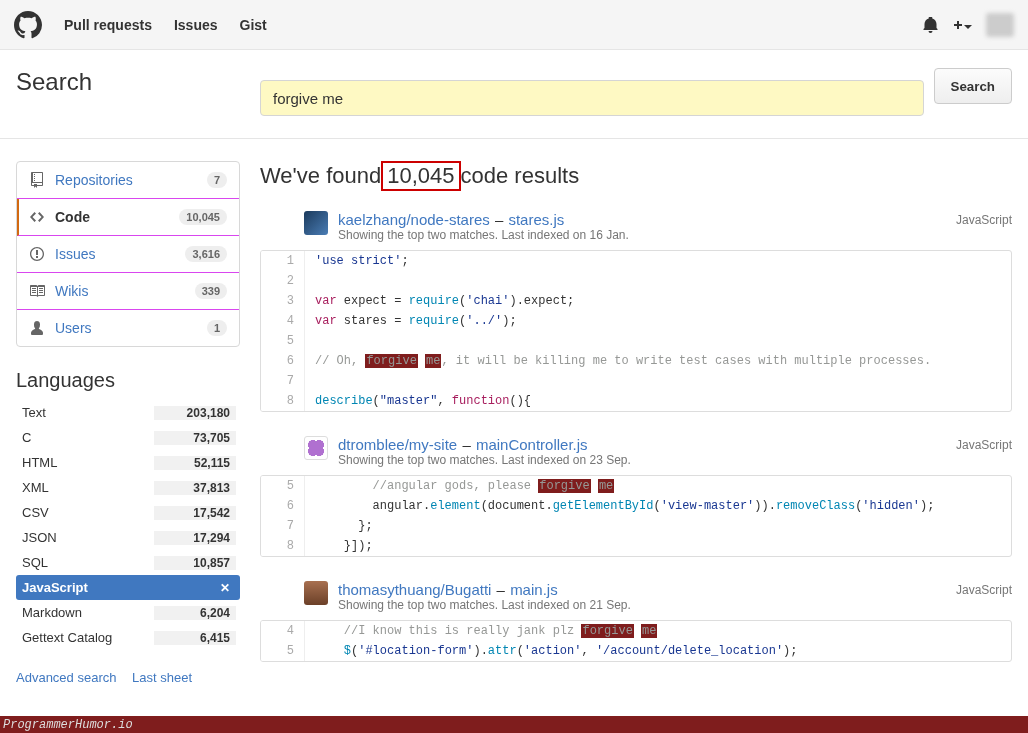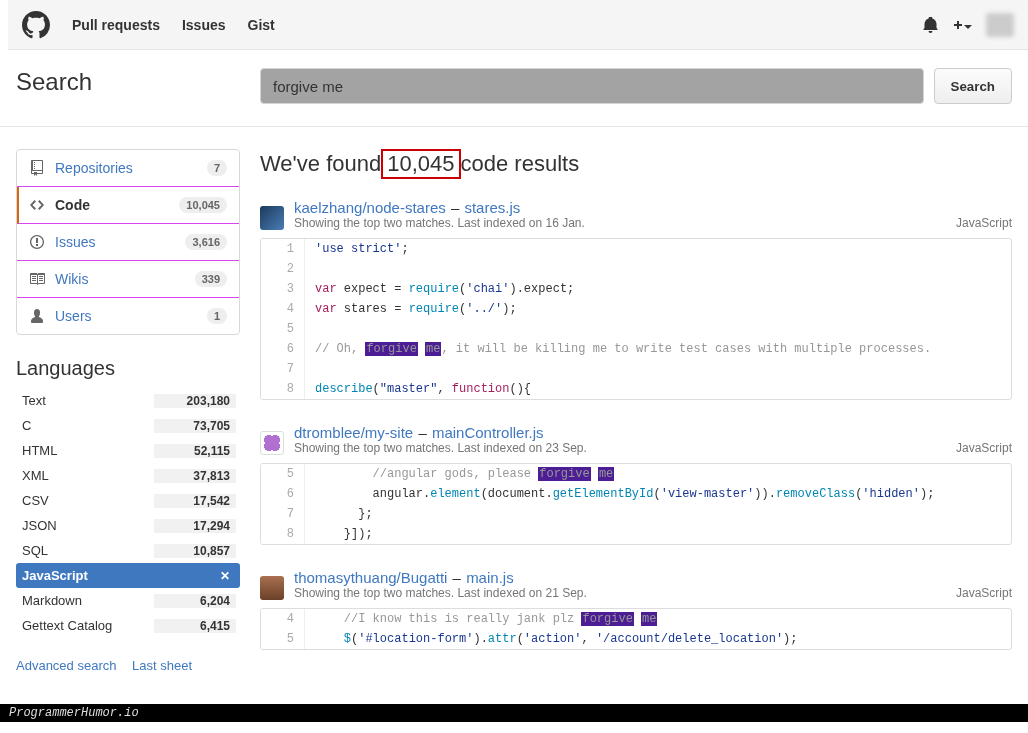--- a/index.html
+++ b/index.html
@@ -1,30 +1,30 @@
 <!DOCTYPE html>
 <html><head>
 <meta charset="utf-8">
 <style>
   * { box-sizing: border-box; }
   html, body { margin:0; padding:0; font-family: -apple-system, "Segoe UI", Helvetica, Arial, sans-serif; font-size:14px; color:#333; background:#fff; }
   a { color:#4078c0; text-decoration:none; }
   
-  .topbar { height:50px; background:#f5f5f5; border-bottom:1px solid #e5e5e5; display:flex; align-items:center; padding:0 14px;margin-left:8px; }
+  .topbar { height:50px; background:#f5f5f5; border-bottom:1px solid #e5e5e5; display:flex; align-items:center; padding:0 14px; }
   .gh-logo svg { display:block; }
   .topnav { display:flex; gap:2px; margin-left:12px; }
   .topnav a { color:#333; font-weight:600; padding:6px 10px; }
   .top-right { margin-left:auto; display:flex; align-items:center; gap:14px; }
   .bell-icon, .plus-icon { display:inline-flex; align-items:center; color:#333; }
   .avatar-blur { width:28px; height:24px; background:#ccc; border-radius:3px; filter:blur(2px); }
   
   .searchrow { padding:18px 16px 22px; display:flex; align-items:flex-start; border-bottom:1px solid #e5e5e5; }
   .searchtitle { font-size:24px; font-weight:400; color:#333; width:244px; }
   .searchform { display:flex; flex:1; gap:10px; }
-  .searchinput { flex:1; height:36px; border:1px solid #d5d5d5; border-radius:4px; padding:0 12px; font-size:15px; color:#333; background:#a3a3a3; }
+  .searchinput { flex:1; height:36px; border:1px solid #d5d5d5; border-radius:4px; padding:0 12px; font-size:15px; color:#333; background:#fef9c3;margin-top:12px; }
   .searchbtn { height:36px; padding:0 16px; border:1px solid #ccc; background:linear-gradient(#fcfcfc,#eee); border-radius:4px; font-weight:600; color:#333; cursor:pointer; }
   
   .content { display:flex; padding:0 16px 30px; }
   .sidebar { width:244px; padding-top:22px; padding-right:20px; flex-shrink:0; }
   .main { flex:1; padding-top:22px; }
   
   .navmenu { border:1px solid #d8d8d8; border-radius:4px; overflow:hidden; }
   .navitem { display:flex; align-items:center; padding:10px 12px; border-bottom:1px solid #d946ef; cursor:pointer; }
   .navmenu .navitem:last-child { border-bottom:none; }
   .navitem .ico { width:16px; height:16px; margin-right:10px; display:inline-flex; align-items:center; justify-content:center; color:#666; }
@@ -46,41 +46,41 @@
   
   .reshead { display:flex; align-items:center; margin-bottom:20px; }
   .reshead h1 { margin:0; font-size:22px; font-weight:400; display:flex; align-items:center; gap:0; }
   .redbox { border:2px solid #c00; padding:0 4px; display:inline-block; }
   .sortbtn { margin-left:auto; background:linear-gradient(#fcfcfc,#eee); border:1px solid #ccc; border-radius:4px; padding:6px 12px; font-size:13px; cursor:pointer; display:flex; align-items:center; }
   .sortbtn .lab { color:#666; margin-right:3px; }
   .sortbtn .val { font-weight:600; color:#333; }
   .sortbtn .caret { margin-left:5px; border:4px solid transparent; border-top-color:#333; position:relative; top:2px; }
   
   .resitem { margin-bottom:24px; }
-  .resitem-head { display:flex; align-items:flex-end; }
+  .resitem-head { display:flex; align-items:flex-start;margin-left:44px; }
   .resitem-avatar { width:24px; height:24px; border-radius:3px; margin-right:10px; background:#346; flex-shrink:0; }
   .res-av-1 { background:linear-gradient(135deg,#1b3a5c,#4a7db5); }
   .res-av-2 { background:#fff; border:1px solid #ddd; position:relative; }
   .res-av-2::after { content:""; position:absolute; inset:3px; background:radial-gradient(circle at 30% 30%,#b070d0 30%, transparent 31%), radial-gradient(circle at 70% 30%,#b070d0 30%, transparent 31%), radial-gradient(circle at 30% 70%,#b070d0 30%, transparent 31%), radial-gradient(circle at 70% 70%,#b070d0 30%, transparent 31%); }
   .res-av-3 { background:linear-gradient(#a87050,#6b4028); }
   .resitem-title { font-size:15px; }
   .resitem-title .sep { color:#333; margin:0 1px; }
   .resitem-sub { font-size:12px; color:#767676; }
   .resitem-lang { margin-left:auto; font-size:12px; color:#767676; padding-top:2px; }
   .codebox { margin-top:8px; border:1px solid #ddd; border-radius:3px; background:#fff; overflow:hidden; }
   .codeline { display:flex; font-family: Consolas,"Liberation Mono",Menlo,monospace; font-size:12px; line-height:20px; }
   .codeline .ln { width:44px; text-align:right; padding-right:10px; color:#aaa; background:#fff; border-right:1px solid #eee; user-select:none; flex-shrink:0; }
   .codeline .src { padding-left:10px; white-space:pre; color:#333; }
   .pl-k { color:#a71d5d; }
   .pl-s { color:#183691; }
   .pl-en { color:#0086b3; }
   .pl-c { color:#969896; }
-  .hl { background:#4c1d95; padding:0 1px; }
-  
-  .footertag { background:#000000; color:#ddd; font-family:"Courier New",monospace; font-style:italic; font-size:12px; padding:2px 9px; }
+  .hl { background:#7f1d1d; padding:0 1px; }
+  
+  .footertag { background:#7f1d1d; color:#ddd; font-family:"Courier New",monospace; font-style:italic; font-size:12px; padding:2px 3px; }
 </style>
 </head>
 <body>
 
 <div class="topbar">
   <a href="#" class="gh-logo">
     <svg width="28" height="28" viewBox="0 0 16 16">
         <path fill="#333" d="M8 0C3.58 0 0 3.58 0 8c0 3.54 2.29 6.53 5.47 7.59.4.07.55-.17.55-.38 0-.19-.01-.82-.01-1.49-2.01.37-2.53-.49-2.69-.94-.09-.23-.48-.94-.82-1.13-.28-.15-.68-.52-.01-.53.63-.01 1.08.58 1.23.82.72 1.21 1.87.87 2.33.66.07-.52.28-.87.51-1.07-1.78-.2-3.64-.89-3.64-3.95 0-.87.31-1.59.82-2.15-.08-.2-.36-1.02.08-2.12 0 0 .67-.21 2.2.82.64-.18 1.32-.27 2-.27.68 0 1.36.09 2 .27 1.53-1.04 2.2-.82 2.2-.82.44 1.1.16 1.92.08 2.12.51.56.82 1.27.82 2.15 0 3.07-1.87 3.75-3.65 3.95.29.25.54.73.54 1.48 0 1.07-.01 1.93-.01 2.2 0 .21.15.46.55.38A8.013 8.013 0 0016 8c0-4.42-3.58-8-8-8z"></path>
       </svg>
   </a>

